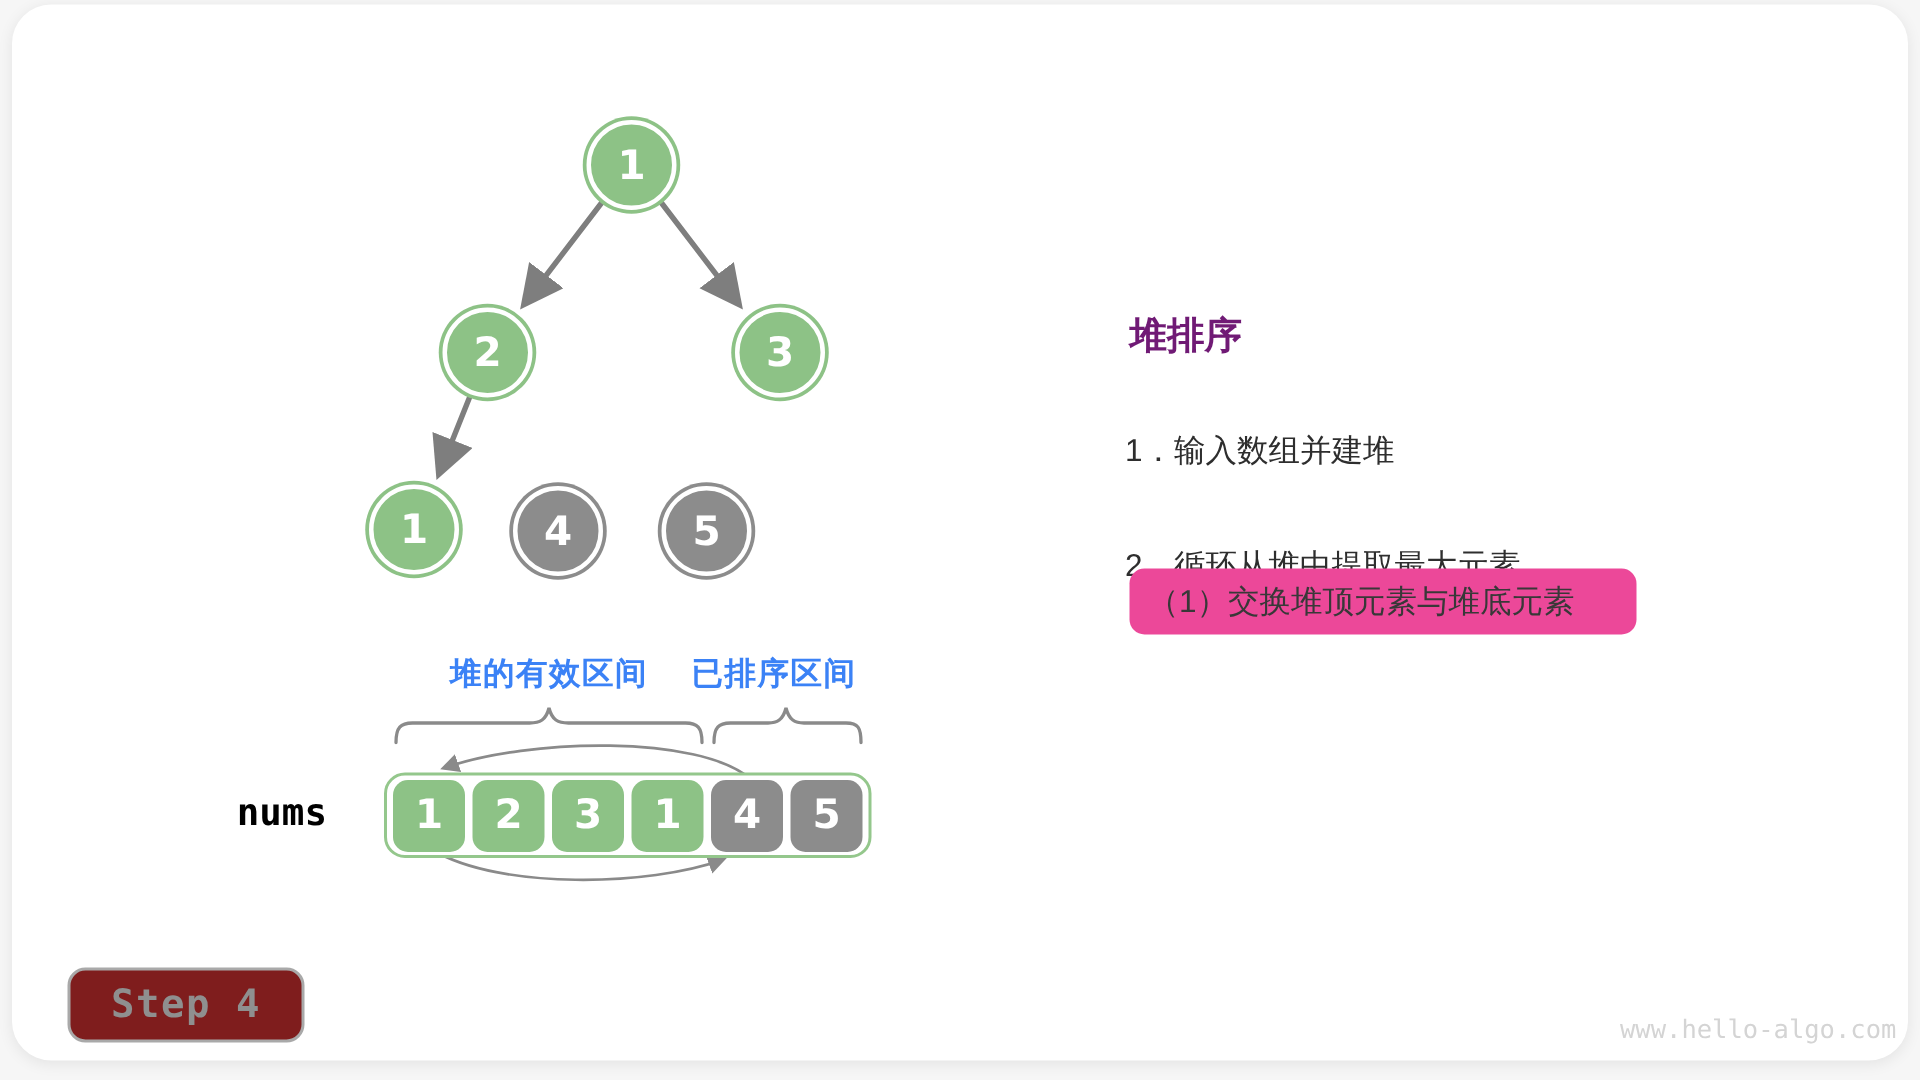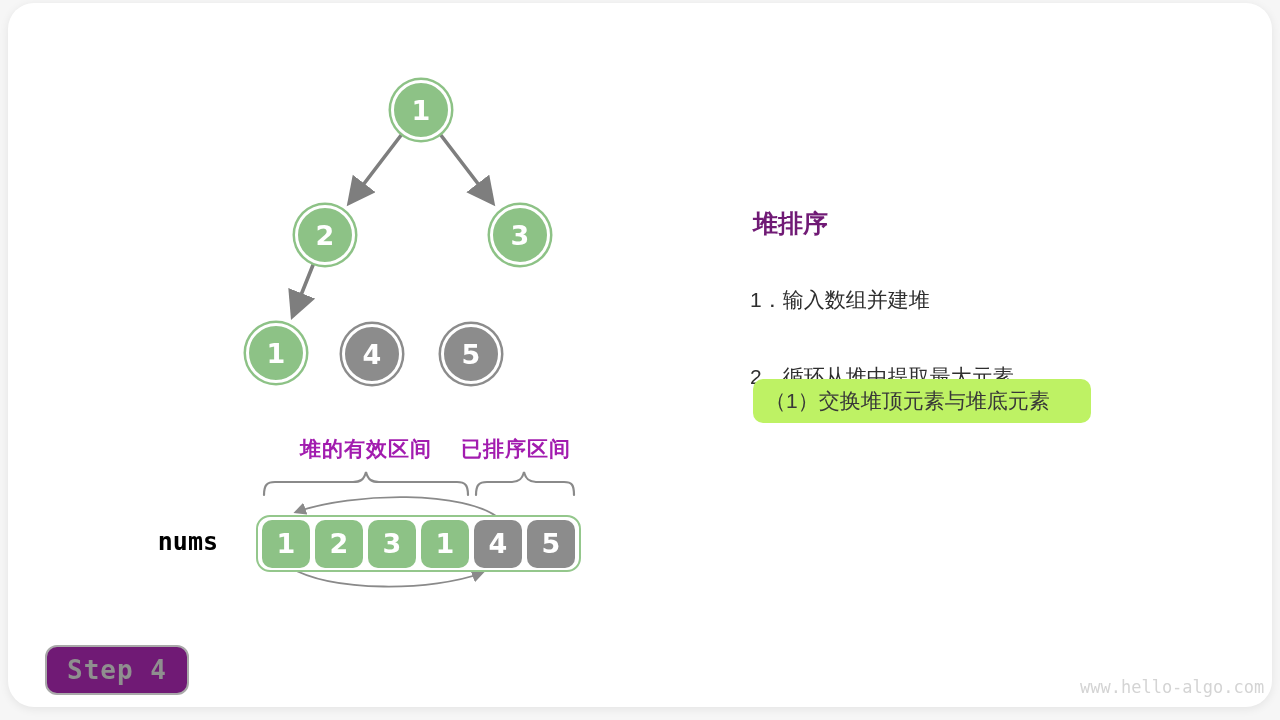--- a/index.html
+++ b/index.html
@@ -30,28 +30,28 @@
   
   .panel-title{
     position:absolute;left:745px;top:204px;
     font-size:25px;font-weight:bold;color:#701a75;
   }
   .panel-step{position:absolute;left:742px;font-size:21px;color:#2e2e2e;}
   .panel-step.s0{top:283px;text-align:right;}
   .panel-step.s1{top:335px;margin-top:25px;}
   .panel-highlight{
     position:absolute;left:745px;top:376px;width:338px;height:44px;
-    background:#bef264;border-radius:10px;
+    background:#ec4899;border-radius:10px;
     display:flex;align-items:center;padding-left:12px;box-sizing:border-box;
     font-size:21px;color:#383838;
   }
 
   
   .region-label{
-    position:absolute;top:432px;font-size:21px;font-weight:bold;color:#a21caf;
+    position:absolute;top:432px;font-size:21px;font-weight:bold;color:#3b82f6;
     text-align:center;letter-spacing:1px;
   }
   .region-label.r0{left:268px;width:180px;}
   .region-label.r1{left:433px;width:150px;}
   .nums-label{
     position:absolute;left:140px;top:524px;width:70px;
     font-family:"DejaVu Sans Mono","Liberation Mono",monospace;
     font-weight:bold;font-size:25px;color:#000000;text-align:right;
   }
   .array-box{
@@ -64,22 +64,22 @@
     width:48px;height:48px;border-radius:10px;flex:0 0 auto;
     display:flex;align-items:center;justify-content:center;
     color:#ffffff;font-weight:bold;font-size:27px;
     font-family:"DejaVu Sans",sans-serif;
   }
   .array-cell.green{background:#8dc286;}
   .array-cell.gray{background:#8c8c8c;}
 
   
   .step-badge{
-    position:absolute;left:37px;top:642px;width:144px;height:50px;
-    border:2.5px solid #a9a9a9;border-radius:12px;background:#701a75;
+    position:absolute;left:37px;top:642px;width:158px;height:50px;
+    border:2.5px solid #a9a9a9;border-radius:12px;background:#7f1d1d;
     box-sizing:border-box;display:flex;align-items:center;justify-content:center;
     font-family:"DejaVu Sans Mono","Liberation Mono",monospace;
     font-weight:bold;font-size:26px;color:#8f8f8f;letter-spacing:1px;
   }
   .watermark{
     position:absolute;left:1072px;top:674px;
     font-family:"DejaVu Sans Mono","Liberation Mono",monospace;
     font-size:17px;color:#d4d4d4;
   }
 </style>

